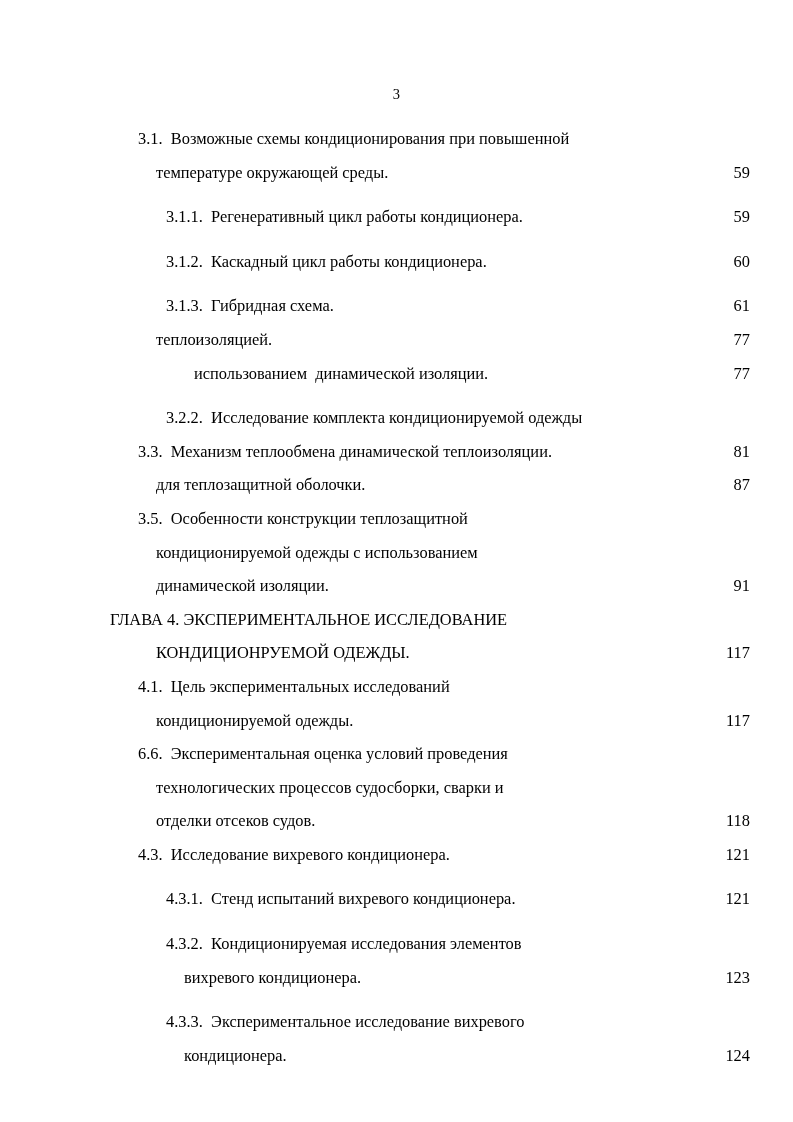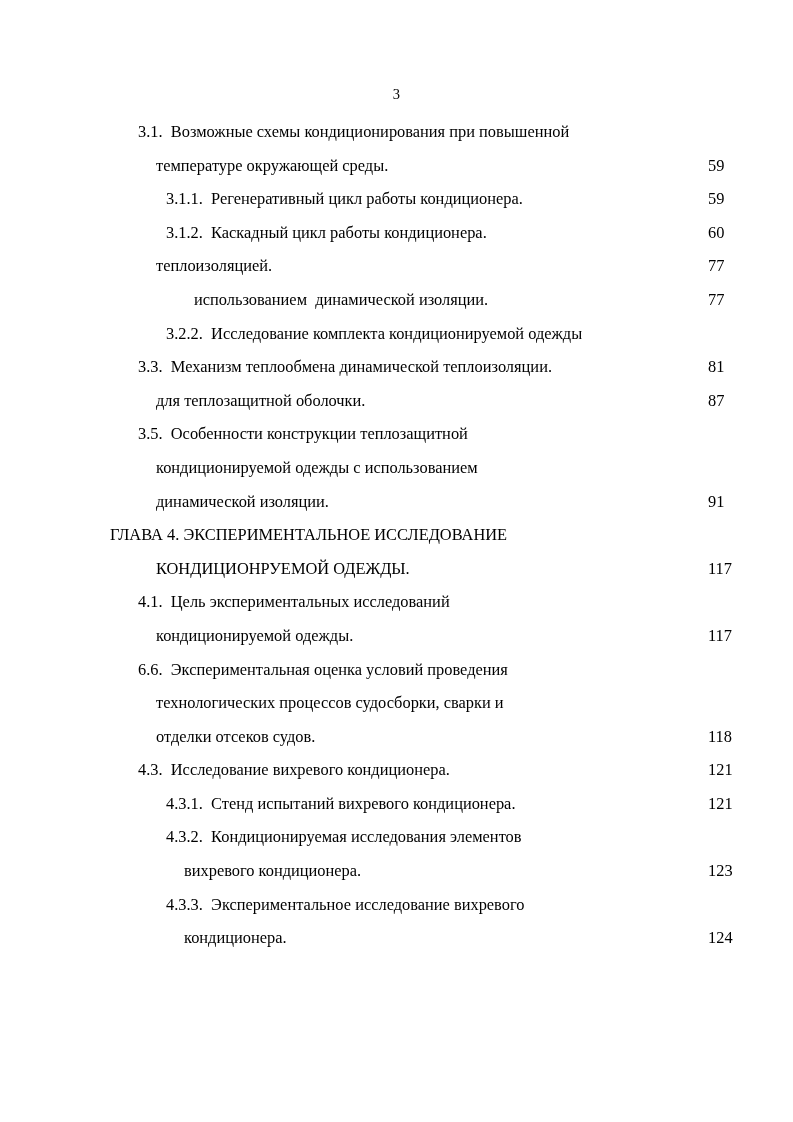--- a/index.html
+++ b/index.html
@@ -25,46 +25,47 @@
     position: absolute;
     top: 86px;
     left: 0;
     width: 793px;
     text-align: center;
     font-size: 14.5px;
     letter-spacing: 0.2px;
   }
   .toc {
     position: absolute;
-    top: 116px;
+    top: 123px;
     left: 110px;
     width: 640px;
   }
   .toc-row {
     display: flex;
     align-items: baseline;
     width: 100%;
     margin-bottom: 1px;
   }
   .toc-text {
     flex: 1 1 auto;
     font-size: 16.4px;
     line-height: 32.6px;
     white-space: pre-wrap;
   }
   .toc-page {
     flex: 0 0 auto;
     width: 42px;
+    text-align: right;
     font-size: 16.4px;
     line-height: 32.6px;
   }
   
   .lvl-0 { padding-left: 0px; }
   .lvl-1 { padding-left: 28px; }
-  .lvl-2 { padding-left: 56px; }
+  .lvl-2 { padding-left: 56px; margin-top: 11px; }
   .lvl-cont1 { padding-left: 46px; }
   .lvl-cont2 { padding-left: 74px; }
   .lvl-cont3 { padding-left: 84px; }
 </style>
 </head>
 <body>
 
 <div class="page">
 
   <div class="page-number">3</div>
@@ -78,20 +79,24 @@
         <div class="toc-text lvl-cont1">температуре окружающей среды.</div>
         <div class="toc-page">59</div>
       </div>
       <div class="toc-row">
         <div class="toc-text lvl-2">3.1.1.  Регенеративный цикл работы кондиционера.</div>
         <div class="toc-page">59</div>
       </div>
       <div class="toc-row">
         <div class="toc-text lvl-2">3.1.2.  Каскадный цикл работы кондиционера.</div>
         <div class="toc-page">60</div>
+      </div>
+      <div class="toc-row">
+        <div class="toc-text lvl-2">3.1.3.  Гибридная схема.</div>
+        <div class="toc-page">61</div>
       </div>
       <div class="toc-row">
         <div class="toc-text lvl-cont1">теплоизоляцией.</div>
         <div class="toc-page">77</div>
       </div>
       <div class="toc-row">
         <div class="toc-text lvl-cont3">использованием  динамической изоляции.</div>
         <div class="toc-page">77</div>
       </div>
       <div class="toc-row">

